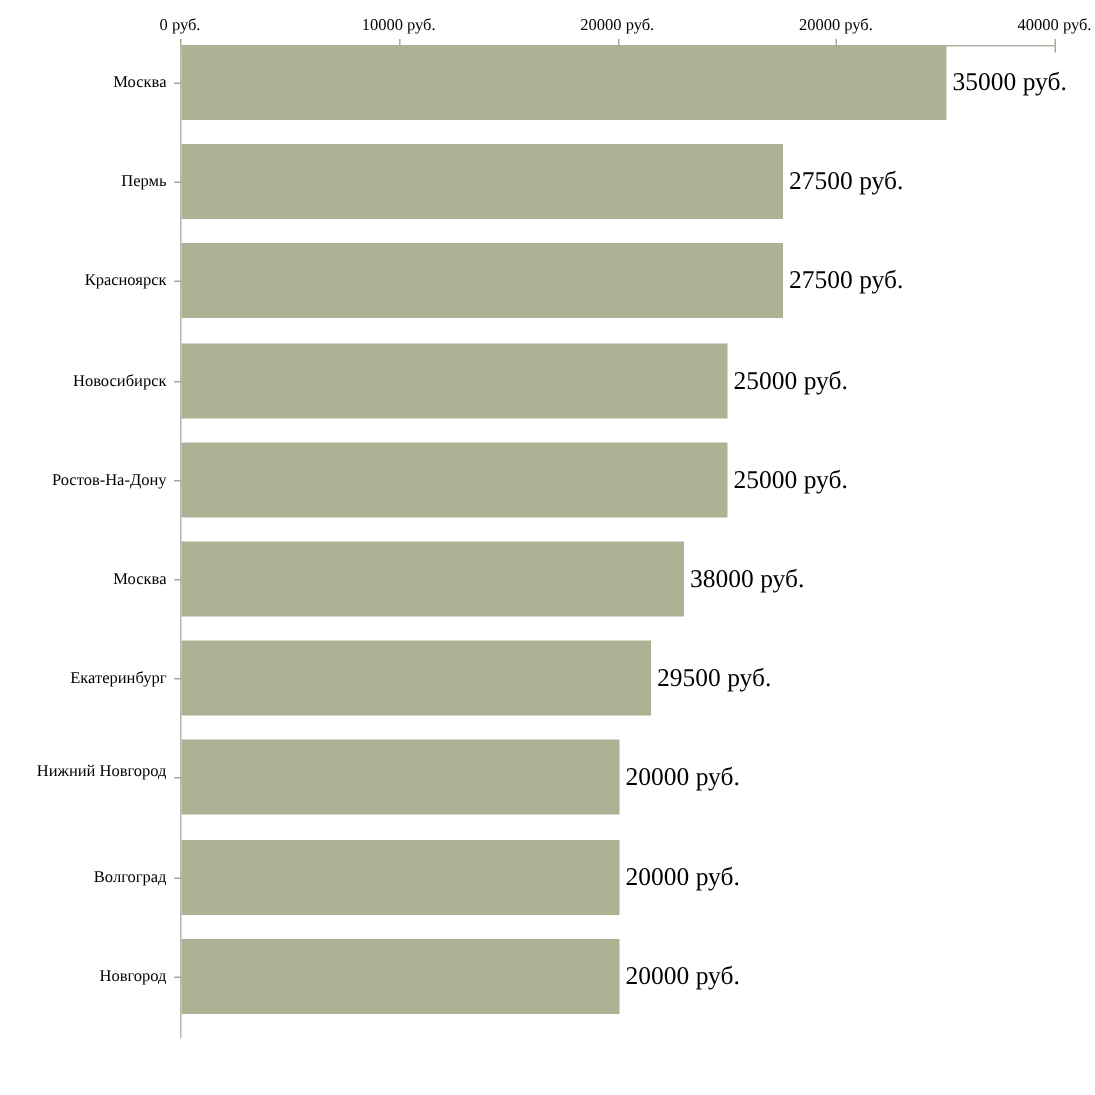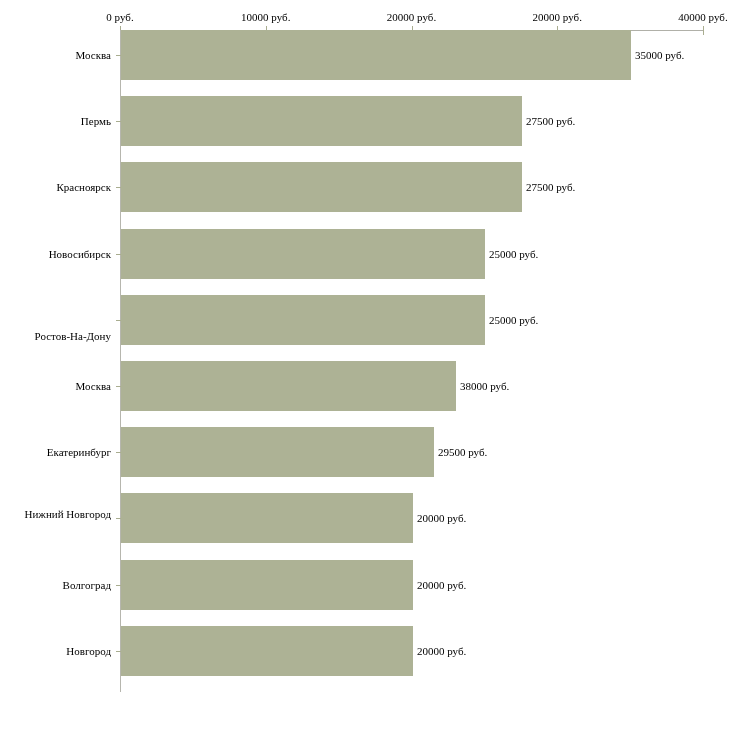--- a/index.html
+++ b/index.html
@@ -75,21 +75,21 @@
   }
 
   
   .bar {
     position: absolute;
     left: 121px;
     background: #adb295;
   }
   .bar-value {
     position: absolute;
-    font-size: 11px;
+    font-size: 17px;
     line-height: 12px;
     white-space: nowrap;
     color: #000;
   }
 </style>
 </head>
 <body>
 
 <div id="chart-root">
 
@@ -111,21 +111,21 @@
   <div id="cats-layer">
       <div class="cat-tick" style="top: 55px;"></div>
       <div class="cat-label" style="top: 49px;">Москва</div>
       <div class="cat-tick" style="top: 121px;"></div>
       <div class="cat-label" style="top: 115px;">Пермь</div>
       <div class="cat-tick" style="top: 187px;"></div>
       <div class="cat-label" style="top: 181px;">Красноярск</div>
       <div class="cat-tick" style="top: 254px;"></div>
       <div class="cat-label" style="top: 248px;">Новосибирск</div>
       <div class="cat-tick" style="top: 320px;"></div>
-      <div class="cat-label" style="top: 330px; text-align: right;">Ростов-На-Дону</div>
+      <div class="cat-label" style="top: 314px; text-align: right;">Ростов-На-Дону</div>
       <div class="cat-tick" style="top: 386px;"></div>
       <div class="cat-label" style="top: 380px;">Москва</div>
       <div class="cat-tick" style="top: 452px;"></div>
       <div class="cat-label" style="top: 446px; text-align: right;">Екатеринбург</div>
       <div class="cat-tick" style="top: 518px;"></div>
       <div class="cat-label" style="top: 508px;">Нижний Новгород</div>
       <div class="cat-tick" style="top: 585px;"></div>
       <div class="cat-label" style="top: 579px;">Волгоград</div>
       <div class="cat-tick" style="top: 651px;"></div>
       <div class="cat-label" style="top: 645px;">Новгород</div>

